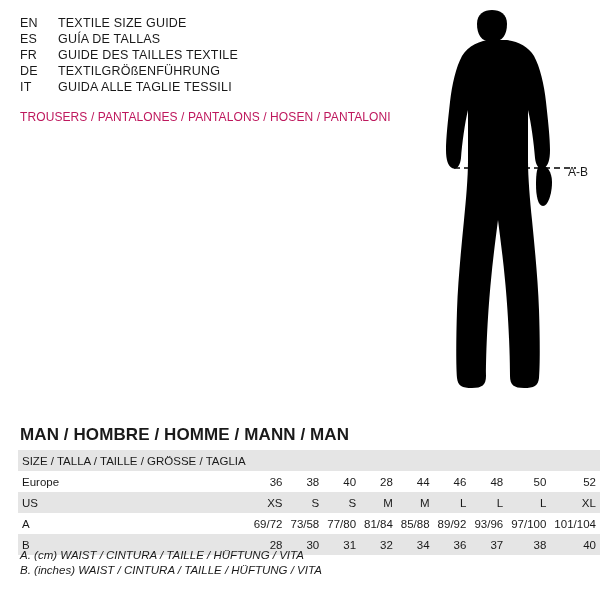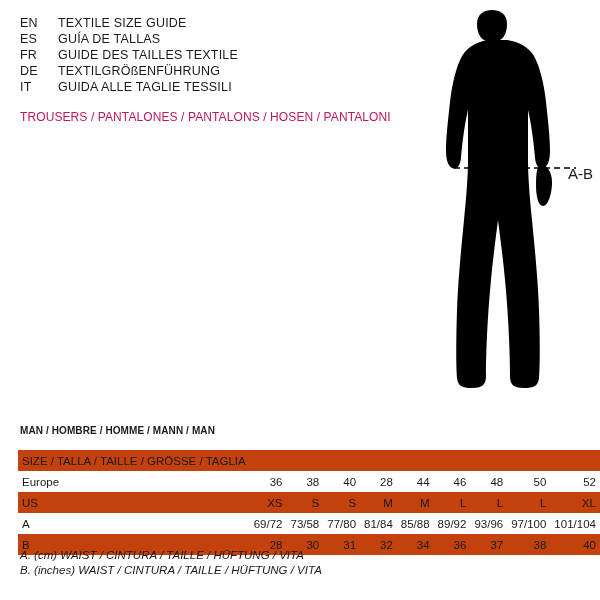--- a/index.html
+++ b/index.html
@@ -62,49 +62,49 @@
     width: 190px;
     height: 400px;
   }
   .figure-svg {
     display: block;
   }
   .ab-label {
     position: absolute;
     left: 158px;
     top: 155px;
-    font-size: 15px;
+    font-size: 12px;
     color: #1a1a1a;
   }
 
   
   .table-title {
     position: absolute;
     left: 20px;
     top: 425px;
-    font-size: 10px;
+    font-size: 17px;
     font-weight: bold;
     letter-spacing: 0.1px;
   }
   table.size-table {
     position: absolute;
     left: 18px;
     top: 450px;
     width: 564px;
     border-collapse: collapse;
     font-size: 11.5px;
   }
   table.size-table td {
     padding: 2px 4px;
     height: 17px;
     vertical-align: middle;
     white-space: nowrap;
   }
   table.size-table tr.shaded td {
-    background: #c2410c;
+    background: #e5e5e5;
   }
   table.size-table tr.plain td {
     background: #ffffff;
   }
   td.label-col {
     width: 86px;
   }
   td.val {
     width: 48px;
     text-align: right;

